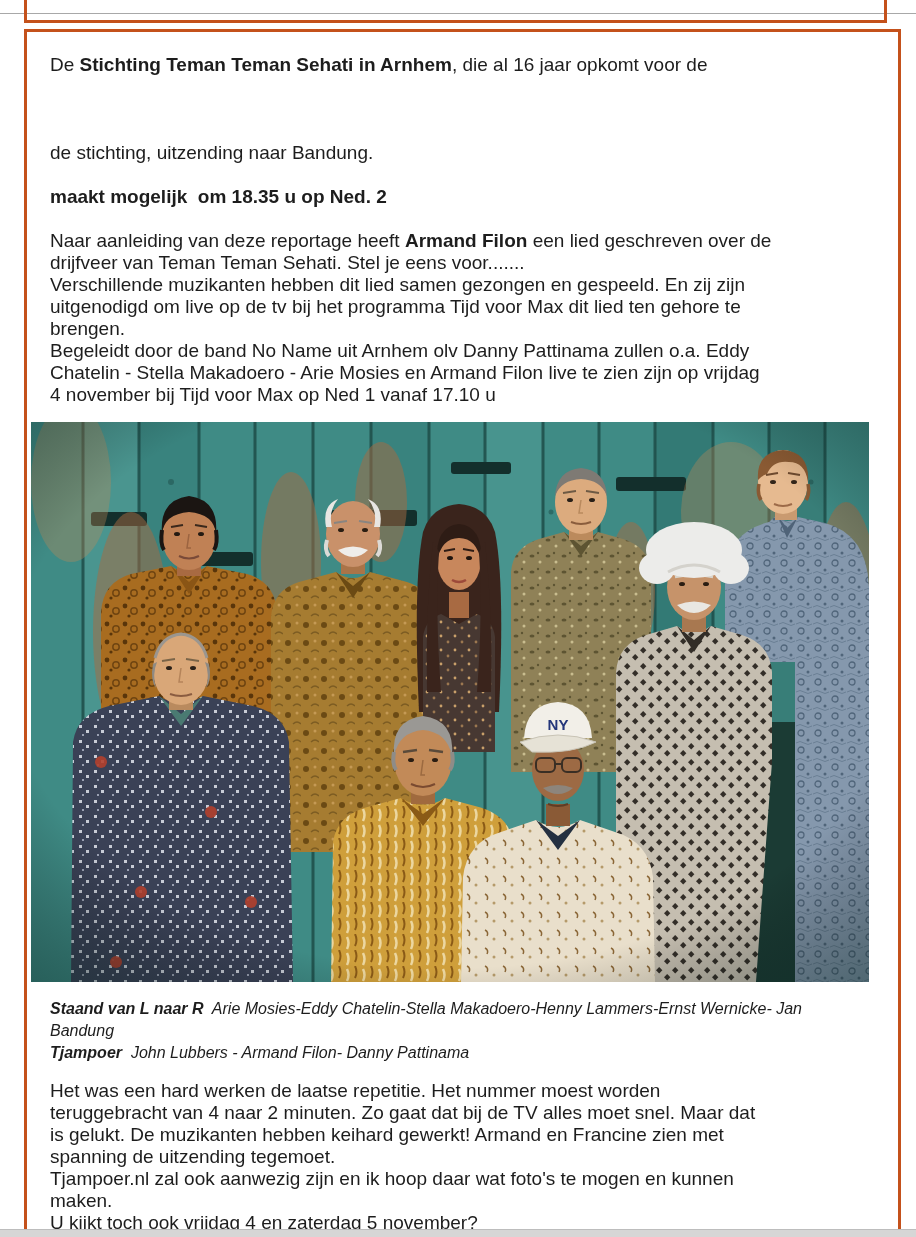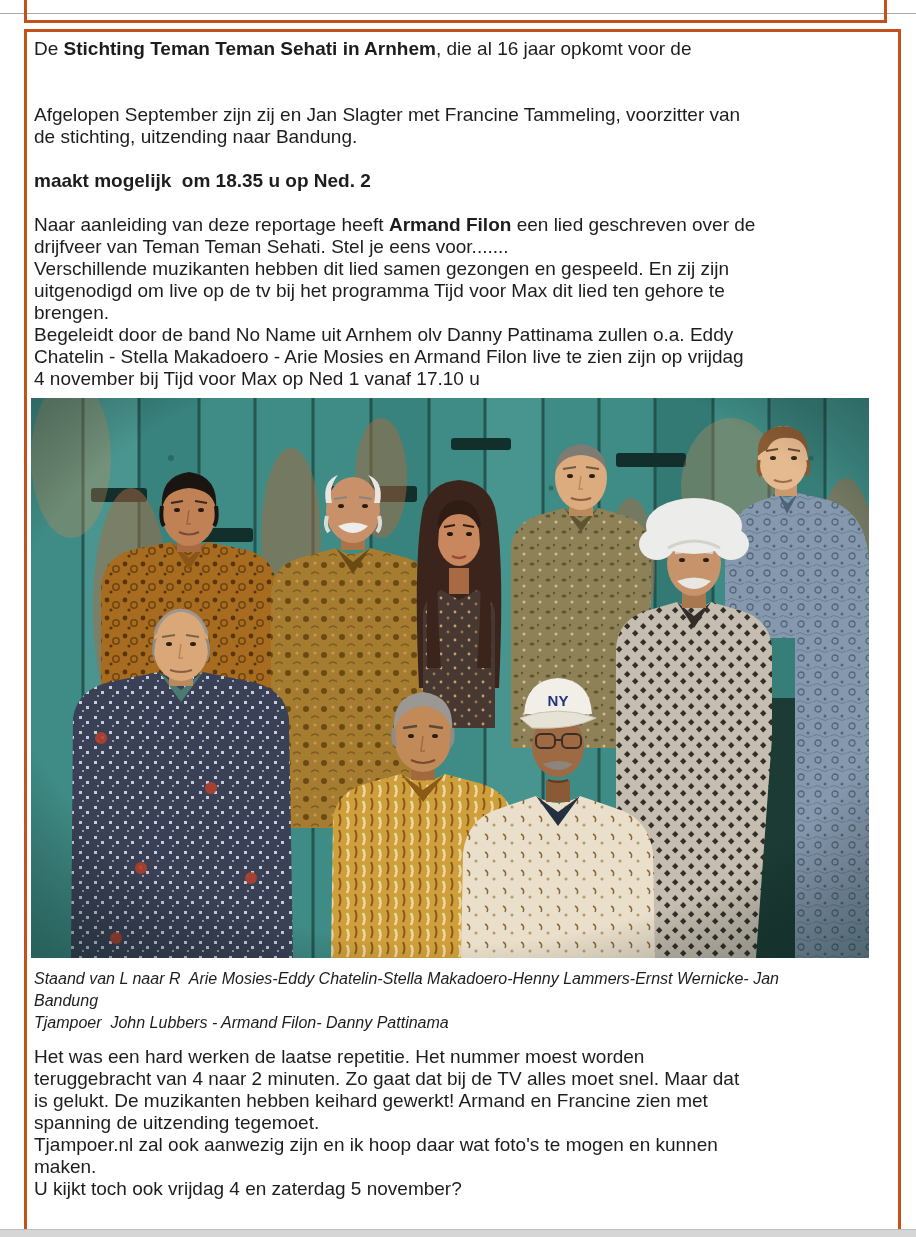--- a/index.html
+++ b/index.html
@@ -8,45 +8,45 @@
 
   .top-divider{position:absolute;left:0;top:13px;width:916px;height:1px;background:#a8a8a8;z-index:1;}
 
   .prev-box{position:absolute;left:24px;top:-14px;width:857px;height:31px;
             border:3px solid #c4511b;background:transparent;z-index:2;}
 
   .main-box{position:absolute;left:24px;top:29px;width:857px;height:1260px;
             border:3px solid #c4511b;background:#ffffff;z-index:2;
             box-sizing:content-box;padding:6px 7px 10px 7px;}
 
-  #text-top p, #text-bottom p{margin:0;}
+  #text-top p, #text-bottom p{margin:16px;}
   p.body{font-size:19px;line-height:22px;}
   p.body b{font-weight:bold;}
   p.caption{font-size:16px;line-height:22px;font-style:italic;}
-  p.caption b{font-weight:normal;}
+  p.caption b{font-weight:bold;}
   .sp-after{margin-bottom:22px !important;}
   p.caption{margin-bottom:12px !important;}
 
   .photo-wrap{margin:8px 0 10px -3px;width:838px;height:560px;line-height:0;}
   .photo-wrap svg{display:block;}
 
   .bottom-bar{position:absolute;left:0;top:1229px;width:916px;height:8px;
               background:#d6d6d6;border-top:1px solid #bdbdbd;z-index:5;}
 </style>
 </head>
 <body>
 
 <div class="top-divider"></div>
 <div class="prev-box"></div>
 
 <div class="main-box">
 
   <div id="text-top">
       <p class="body sp-after"><span>De </span><b>Stichting Teman Teman Sehati in Arnhem</b><span>, die al 16 jaar opkomt voor de</span><br><br></p>
-      <p class="body sp-after"><span>Afgelopen September zijn zij en Jan Slagter met Francine Tammeling, voorzitter van</span><br><span>de stichting, uitzending naar Bandung.</span><br><br><b>maakt mogelijk&nbsp; om 18.35 u op Ned. 2</b></p>
+      <p class="body sp-after"><br><span>de stichting, uitzending naar Bandung.</span><br><br><b>maakt mogelijk&nbsp; om 18.35 u op Ned. 2</b></p>
       <p class="body"><span>Naar aanleiding van deze reportage heeft </span><b>Armand Filon</b><span> een lied geschreven over de</span><br><span>drijfveer van Teman Teman Sehati. Stel je eens voor.......</span><br><span>Verschillende muzikanten hebben dit lied samen gezongen en gespeeld. En zij zijn</span><br><span>uitgenodigd om live op de tv bij het programma Tijd voor Max dit lied ten gehore te</span><br><span>brengen.</span><br><span>Begeleidt door de band No Name uit Arnhem olv Danny Pattinama zullen o.a. Eddy</span><br><span>Chatelin - Stella Makadoero - Arie Mosies en Armand Filon live te zien zijn op vrijdag</span><br><span>4 november bij Tijd voor Max op Ned 1 vanaf 17.10 u</span></p>
     </div>
 
   <div class="photo-wrap">
     <svg width="838" height="560" viewBox="0 0 838 560" xmlns="http://www.w3.org/2000/svg">
       <defs>
         <pattern id="patArie" width="18" height="18" patternUnits="userSpaceOnUse">
           <rect width="18" height="18" fill="#a86c20"></rect>
           <circle cx="4" cy="4" r="2.4" fill="#59350a"></circle>
           <circle cx="13" cy="9" r="3.2" fill="none" stroke="#6f4410" stroke-width="1.5"></circle>

